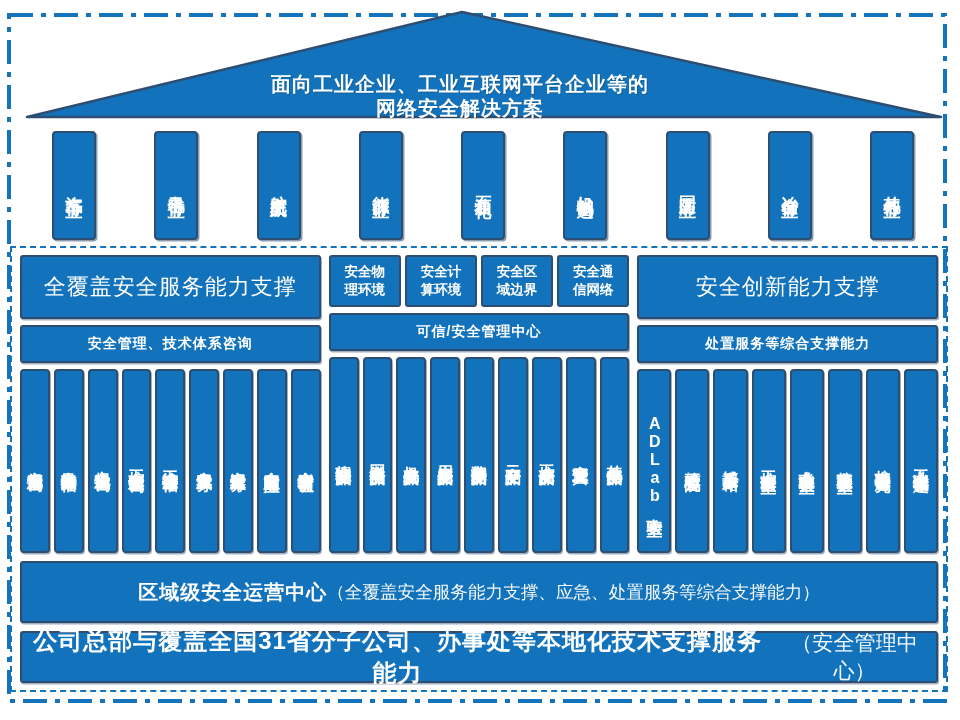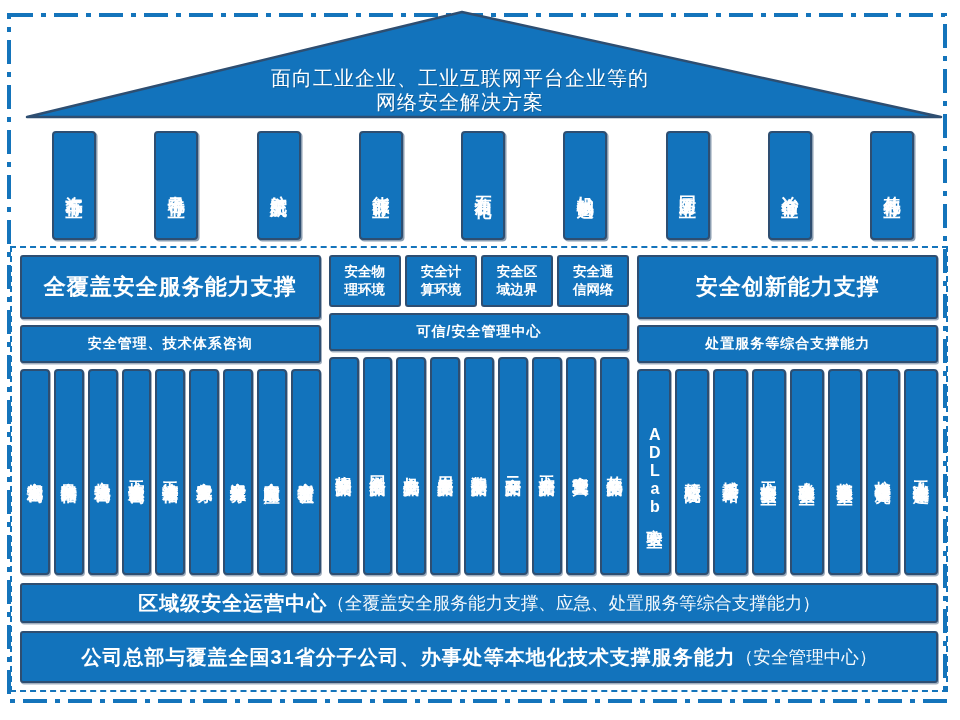--- a/index.html
+++ b/index.html
@@ -14,22 +14,22 @@
     position:relative;width:960px;height:720px;background:#fff;
     font-family:"Liberation Sans","DejaVu Sans",sans-serif;color:var(--text);
   }
   
   .frame-svg{position:absolute;left:0;top:0;width:960px;height:720px;pointer-events:none;}
   .frame-svg rect{fill:none;stroke:var(--dash);stroke-width:4;stroke-dasharray:24 8 5 8;}
   
   .roof-svg{position:absolute;left:0;top:0;width:960px;height:125px;}
   .roof-svg polygon{fill:var(--fill);stroke:var(--outline);stroke-width:2.5;stroke-linejoin:round;}
   .roof-title{
-    position:absolute;top:66px;left:0;width:920px;text-align:center;
-    font-size:20px;font-weight:normal;line-height:1.22;letter-spacing:1px;
+    position:absolute;top:72px;left:0;width:920px;text-align:center;
+    font-size:20px;font-weight:bold;line-height:1.22;letter-spacing:1px;
     text-shadow:1px 1px 0 rgba(0,0,0,.18);
   }
   
   .pillars{position:absolute;left:52px;top:131px;width:862px;height:109px;
     display:flex;justify-content:space-between;}
   .pillar{
     width:44px;height:100%;background:var(--fill);
     border:2px solid var(--outline);border-radius:4px;
     box-shadow:1.5px 1.5px 0 rgba(46,78,113,.55);
     writing-mode:vertical-rl;text-orientation:upright;
@@ -42,40 +42,40 @@
     border:2px dashed var(--dash);
     padding:7px 8px;display:flex;flex-direction:column;gap:8px;
   }
   .cols{flex:1;display:grid;grid-template-columns:1fr 1fr 1fr;gap:8px;min-height:0;}
   .col{display:flex;flex-direction:column;gap:6px;min-height:0;}
   .box{
     background:var(--fill);border:2px solid var(--outline);border-radius:3px;
     display:flex;align-items:center;justify-content:center;text-align:center;
     box-shadow:1px 1.5px 0 rgba(46,78,113,.45);
   }
-  .col-header{height:64px;font-size:22px;font-weight:bold;letter-spacing:1px;flex:none;}
+  .col-header{height:64px;font-size:22px;font-weight:normal;letter-spacing:1px;flex:none;}
   .subbar{height:38px;font-size:14px;font-weight:bold;letter-spacing:1px;flex:none;}
   .boxes-row{height:52px;flex:none;display:grid;grid-template-columns:repeat(4,1fr);gap:4px;}
   .small-box{
     background:var(--fill);border:2px solid var(--outline);border-radius:3px;
     display:flex;align-items:center;justify-content:center;text-align:center;
     font-size:13.5px;font-weight:bold;line-height:1.3;white-space:pre-line;
   }
   .items{flex:1;display:flex;gap:4px;min-height:0;}
   .vitem{
     flex:1;background:var(--fill);border:2px solid var(--outline);border-radius:4px;
     box-shadow:1px 1.5px 0 rgba(46,78,113,.45);
     writing-mode:vertical-rl;text-orientation:upright;
     display:flex;align-items:center;justify-content:center;
     font-size:16px;font-weight:bold;letter-spacing:1px;line-height:1;
     overflow:hidden;
   }
   .bar{flex:none;}
-  .bar1{height:40px;font-size:20px;}
-  .bar2{height:52px;font-size:20px;}
+  .bar1{height:62px;font-size:20px;}
+  .bar2{height:52px;font-size:24px;}
   .bar .b{font-weight:bold;letter-spacing:1px;}
   .bar .n{font-weight:normal;font-size:0.88em;opacity:.96;letter-spacing:0;}
 </style>
 </head>
 <body>
 
 <div class="canvas">
 
   <svg class="frame-svg" viewBox="0 0 960 720">
     <rect x="9" y="15" width="936" height="686"></rect>

